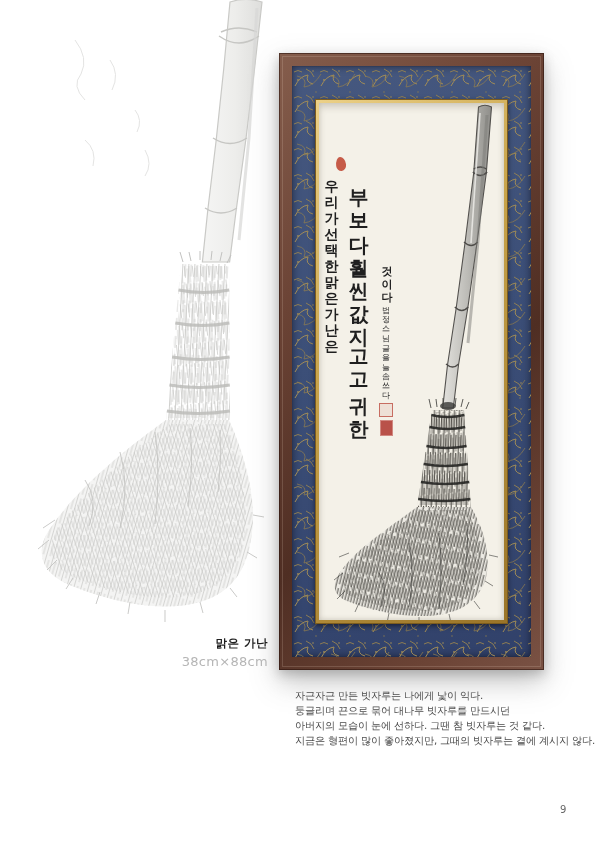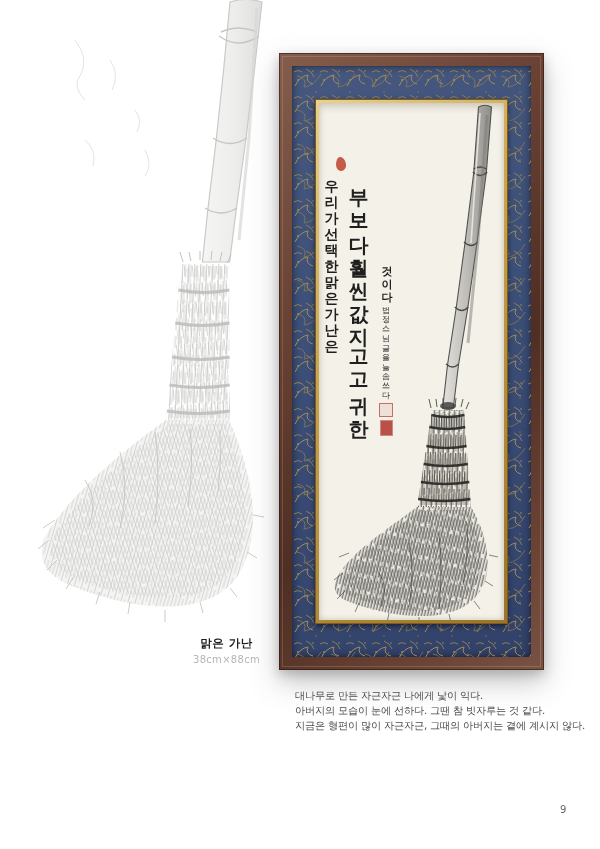--- a/index.html
+++ b/index.html
@@ -57,23 +57,23 @@
   .seal-outline{
     position:absolute;left:60px;top:300px;width:12px;height:12px;
     border:1.6px solid #c0564a;background:rgba(193,74,54,.12);opacity:.85;
   }
   .seal-solid{
     position:absolute;left:61px;top:317px;width:13px;height:16px;
     background:#b5443c;box-shadow:inset 0 0 0 1px rgba(255,240,235,.35);opacity:.92;
   }
 
   
-  .caption{position:absolute;right:340px;top:636px;text-align:center;}
+  .caption{position:absolute;right:332px;top:636px;text-align:right;}
   .caption .title{font-size:11.5px;font-weight:700;color:#1f1f1f;letter-spacing:.5px;}
-  .caption .dims{font-size:10px;color:#b5b5b5;margin-top:3px;letter-spacing:.3px;}
+  .caption .dims{font-size:13px;color:#b5b5b5;margin-top:3px;letter-spacing:.3px;}
 
   
   .essay{position:absolute;left:295px;top:689px;width:280px;}
   .essay .line{font-size:10.2px;line-height:14.9px;color:#4b4b4b;letter-spacing:-.2px;white-space:nowrap;}
 
   
   .pagenum{position:absolute;left:560px;top:804px;font-size:10px;color:#666;}
 </style>
 </head>
 <body>
@@ -225,19 +225,20 @@
       </div>
     </div>
   </div>
 
   <div class="caption">
     <div class="title">맑은 가난</div>
     <div class="dims">38cm×88cm</div>
   </div>
 
   <div class="essay">
-    <div class="line">대나무로 만든 자근자근 나에게 낯이 익다.</div>
+    <div class="line">자근자근 만든 빗자루는 나에게 낯이 익다.</div>
+    <div class="line">둥글리며 끈으로 묶어 대나무 빗자루를 만드시던</div>
     <div class="line">아버지의 모습이 눈에 선하다. 그땐 참 빗자루는 것 같다.</div>
-    <div class="line">지금은 형편이 많이 자근자근, 그때의 아버지는 곁에 계시지 않다.</div>
+    <div class="line">지금은 형편이 많이 좋아졌지만, 그때의 빗자루는 곁에 계시지 않다.</div>
   </div>
 
   <div class="pagenum">9</div>
 </div>
 
 </body></html>

